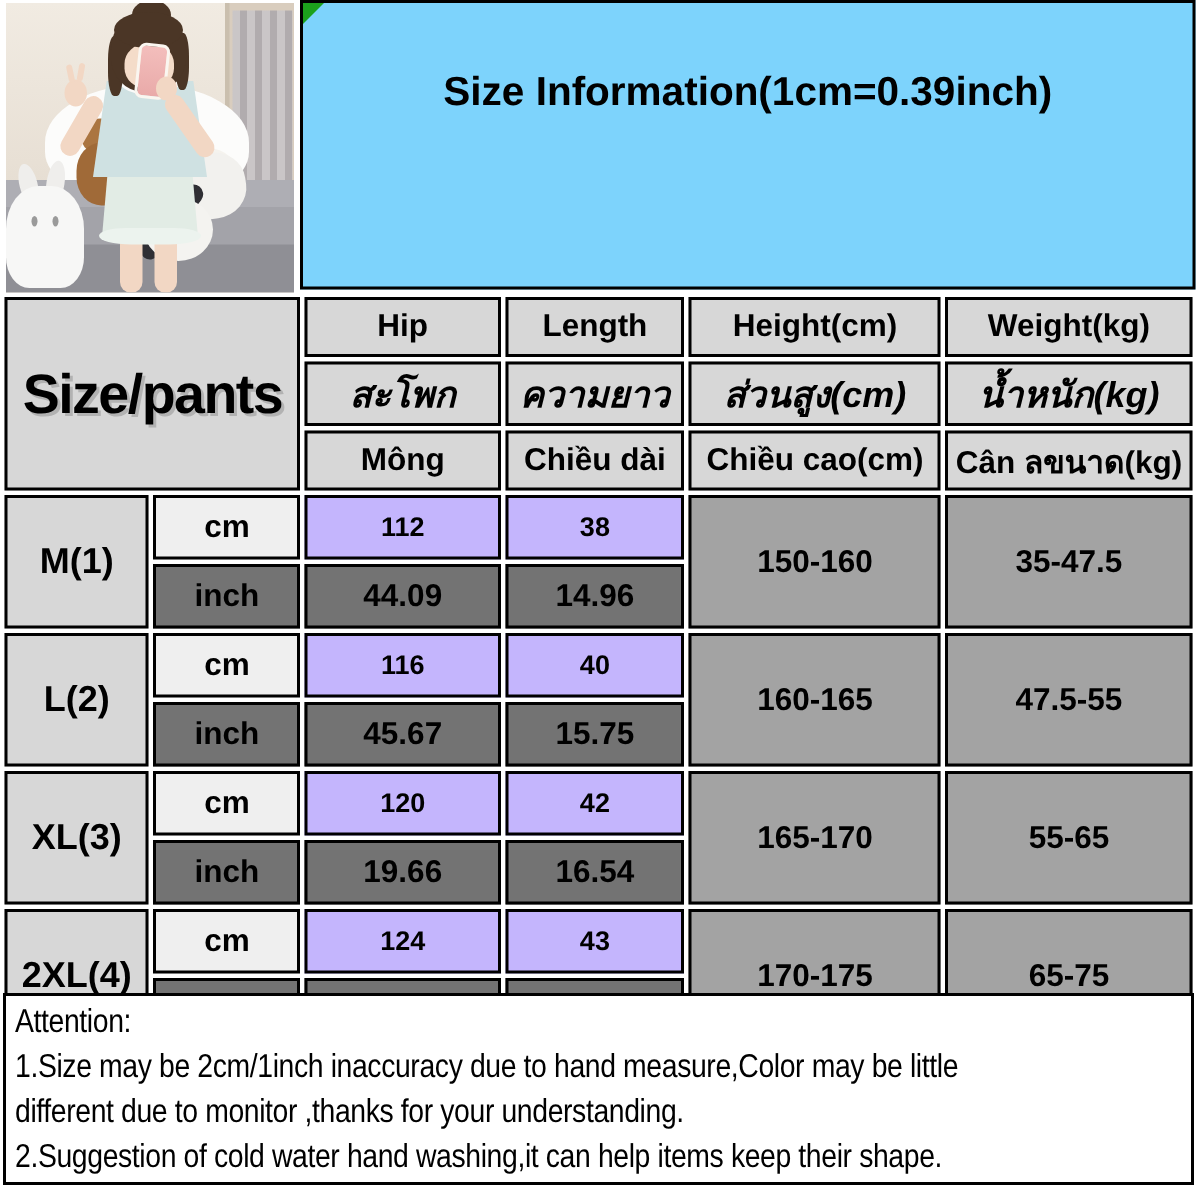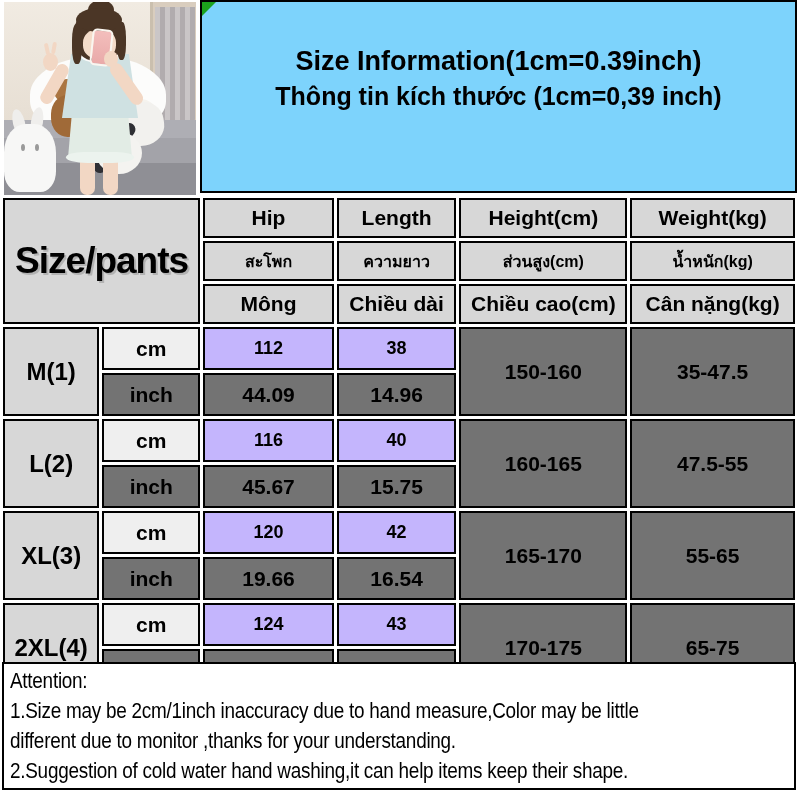--- a/index.html
+++ b/index.html
@@ -64,26 +64,26 @@
   .title-vi { font-size: 25px; font-weight: bold; line-height: 35px; }
 
   
   table.size-table { position: absolute; left: 0; top: 195px; width: 798px;
                      border-collapse: separate; border-spacing: 3px; table-layout: fixed;
                      font-weight: bold; }
   .size-table td, .size-table th { border: 2px solid #000; text-align: center; vertical-align: middle; overflow: hidden; }
   tr.hr  { height: 40px; }
   tr.br  { height: 43px; }
   .c-hdr   { background: #d7d7d7; font-size: 21px; }
-  .c-hdr-th{ background: #d7d7d7; font-size: 16px; }
+  .c-hdr-th{ background: #d7d7d7; font-size: 24px; font-style: italic; }
   .c-size  { background: #d7d7d7; font-size: 24px; }
   .c-unit  { background: #efefef; font-size: 21px; }
   .c-light { background: #c4b5fd; font-size: 18px; }
   .c-white { background: #737373; font-size: 21px; }
-  .c-range { background: #737373; font-size: 21px; margin-top: 23px; }
+  .c-range { background: #a3a3a3; font-size: 21px; margin-top: 23px; }
   .c-corner{ background: #d7d7d7; font-size: 37px; letter-spacing: -1px;
              text-shadow: 2px 2px 0 rgba(110,110,110,0.35); }
 
   
   .attention { position: absolute; left: 2px; top: 662px; width: 794px; height: 128px;
                background: #fff; border: 2px solid #000; padding: 2px 6px; }
   .attn-line { font-size: 22px; font-weight: normal; line-height: 30px; white-space: nowrap;
                transform: scaleX(0.86); transform-origin: 0 50%; letter-spacing: -0.3px; }
 </style>
 </head>
@@ -127,21 +127,20 @@
   <div class="hair-bun"></div>
   <div class="face"></div>
   <div class="bangs"></div>
   <div class="phone"></div>
   <div class="hand-phone"></div>
 </div>
 
 <div class="title-box">
   <div class="green-corner"></div>
   <div class="title-en">Size Information(1cm=0.39inch)</div>
-  <div class="title-vi">Thông tin kích thước (1cm=0,39 inch)</div>
 </div>
 
 <table class="size-table">
   <colgroup>
     <col style="width:12.4%">
       <col style="width:12.6%">
       <col style="width:16.8%">
     <col style="width:15.4%">
       <col style="width:21.6%">
       <col style="width:21.2%">
@@ -157,21 +156,21 @@
     <tr class="hr">
       <td class="c-hdr-th">สะโพก</td>
       <td class="c-hdr-th">ความยาว</td>
       <td class="c-hdr-th">ส่วนสูง(cm)</td>
       <td class="c-hdr-th">น้ำหนัก(kg)</td>
     </tr>
     <tr class="hr">
       <td class="c-hdr">Mông</td>
       <td class="c-hdr">Chiều dài</td>
       <td class="c-hdr">Chiều cao(cm)</td>
-      <td class="c-hdr">Cân nặng(kg)</td>
+      <td class="c-hdr">Cân ลขนาด(kg)</td>
     </tr>
 
     <tr class="br">
       <td class="c-size" rowspan="2">M(1)</td>
       <td class="c-unit">cm</td>
       <td class="c-light">112</td>
       <td class="c-light">38</td>
       <td class="c-range" rowspan="2">150-160</td>
       <td class="c-range" rowspan="2">35-47.5</td>
     </tr>

